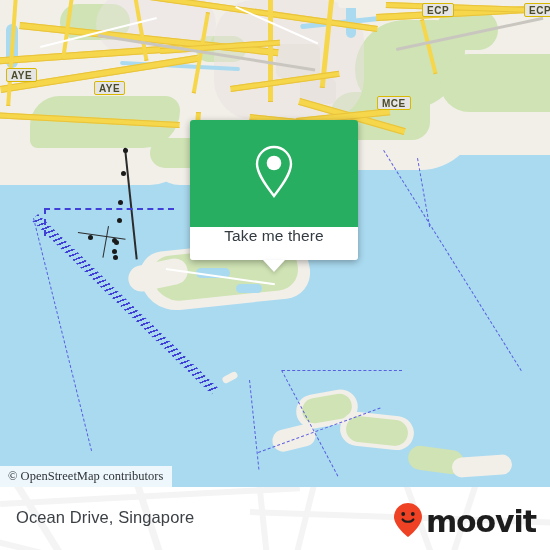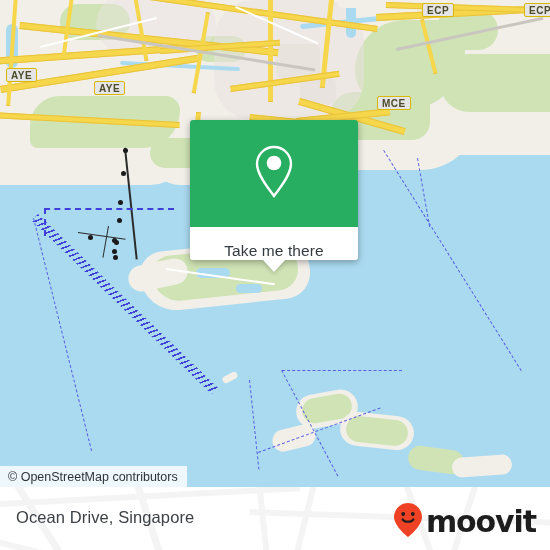--- a/index.html
+++ b/index.html
@@ -55,40 +55,40 @@
     border-radius:3px;
     box-shadow:0 2px 7px rgba(0,0,0,.33);
     overflow:visible;
   }
   #callout-top{
     height:107px;border-radius:3px 3px 0 0;
     display:flex;align-items:center;justify-content:center;
   }
   #callout-bottom{
     height:33px;background:#ffffff;border-radius:0 0 3px 3px;
-    display:flex;align-items:flex-end;justify-content:center;
+    display:flex;align-items:flex-start;justify-content:center;
   }
   #callout-label{
     color:#333a40;font-size:15.5px;letter-spacing:.1px;
     font-family:"Liberation Sans", sans-serif;
   }
   #callout-tail{
     position:absolute;left:50%;margin-left:-11px;top:140px;
     width:0;height:0;border-left:11px solid transparent;
     border-right:11px solid transparent;border-top:12px solid #ffffff;
     filter:drop-shadow(0 2px 2px rgba(0,0,0,.18));
   }
 
   
   #attribution{
     position:absolute;left:0;top:466px;height:21px;
     background:rgba(255,255,255,.80);
     display:flex;align-items:center;padding:0 9px 0 8px;
     color:#2f3338;font-size:12.5px;
-    font-family:Liberation Sans, sans-serif;
+    font-family:Liberation Serif, serif;
   }
 
   
   #footer{
     position:absolute;left:0;top:487px;width:550px;height:63px;
     background:#ffffff;overflow:hidden;
   }
   .fline{position:absolute;background:#f4f4f5;transform-origin:0 0;}
   #footer-title{
     position:absolute;left:16px;top:508px;

